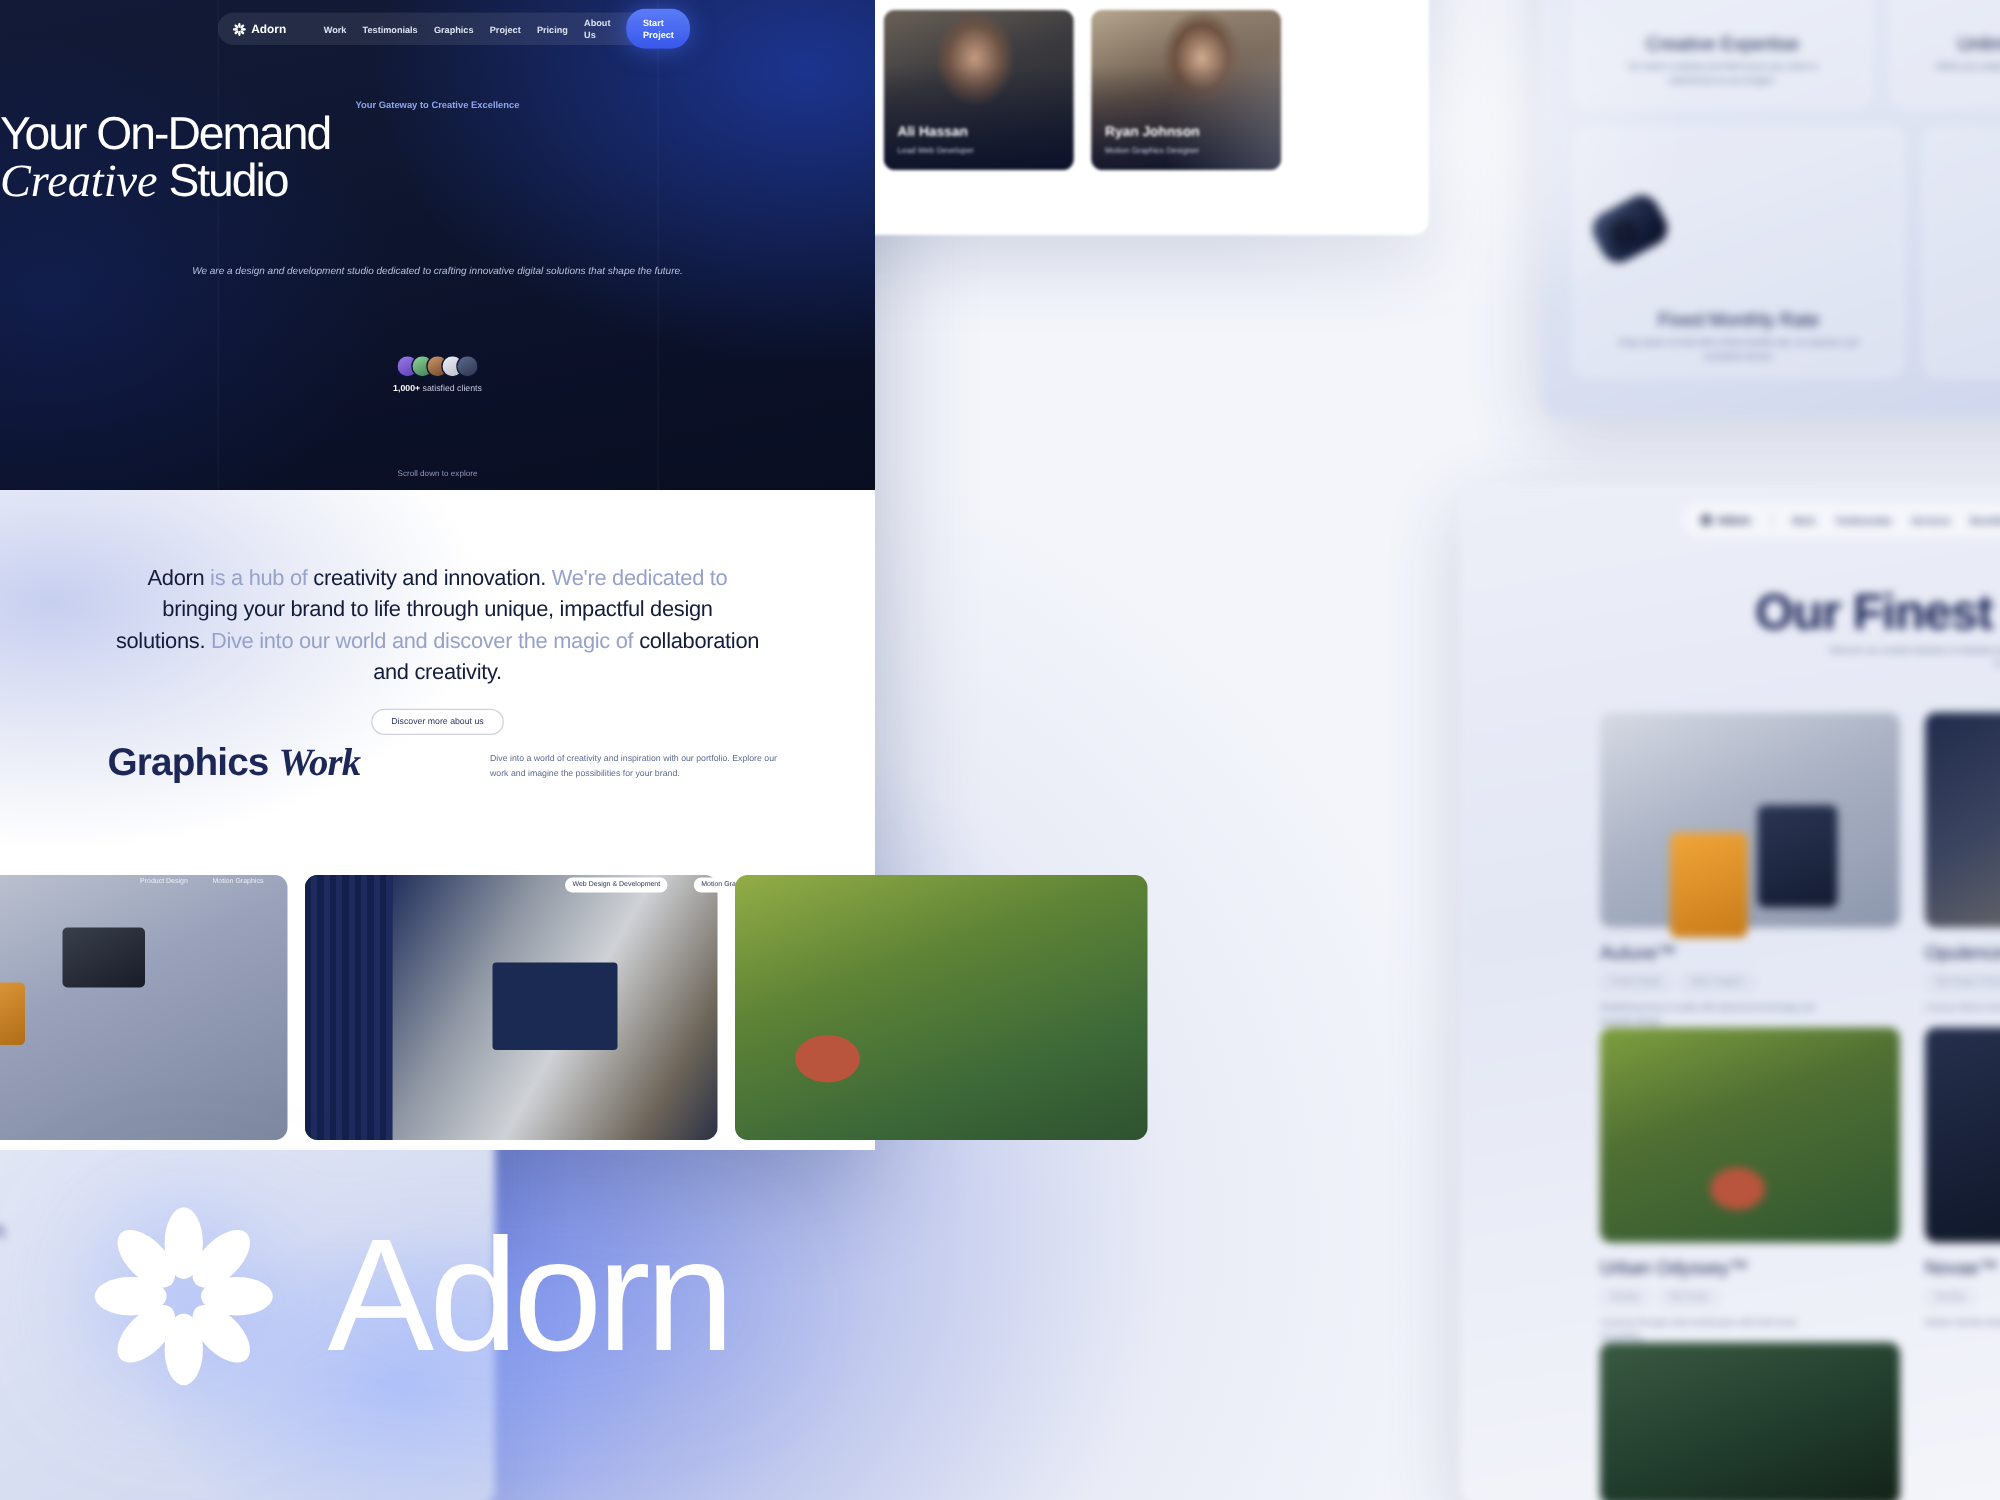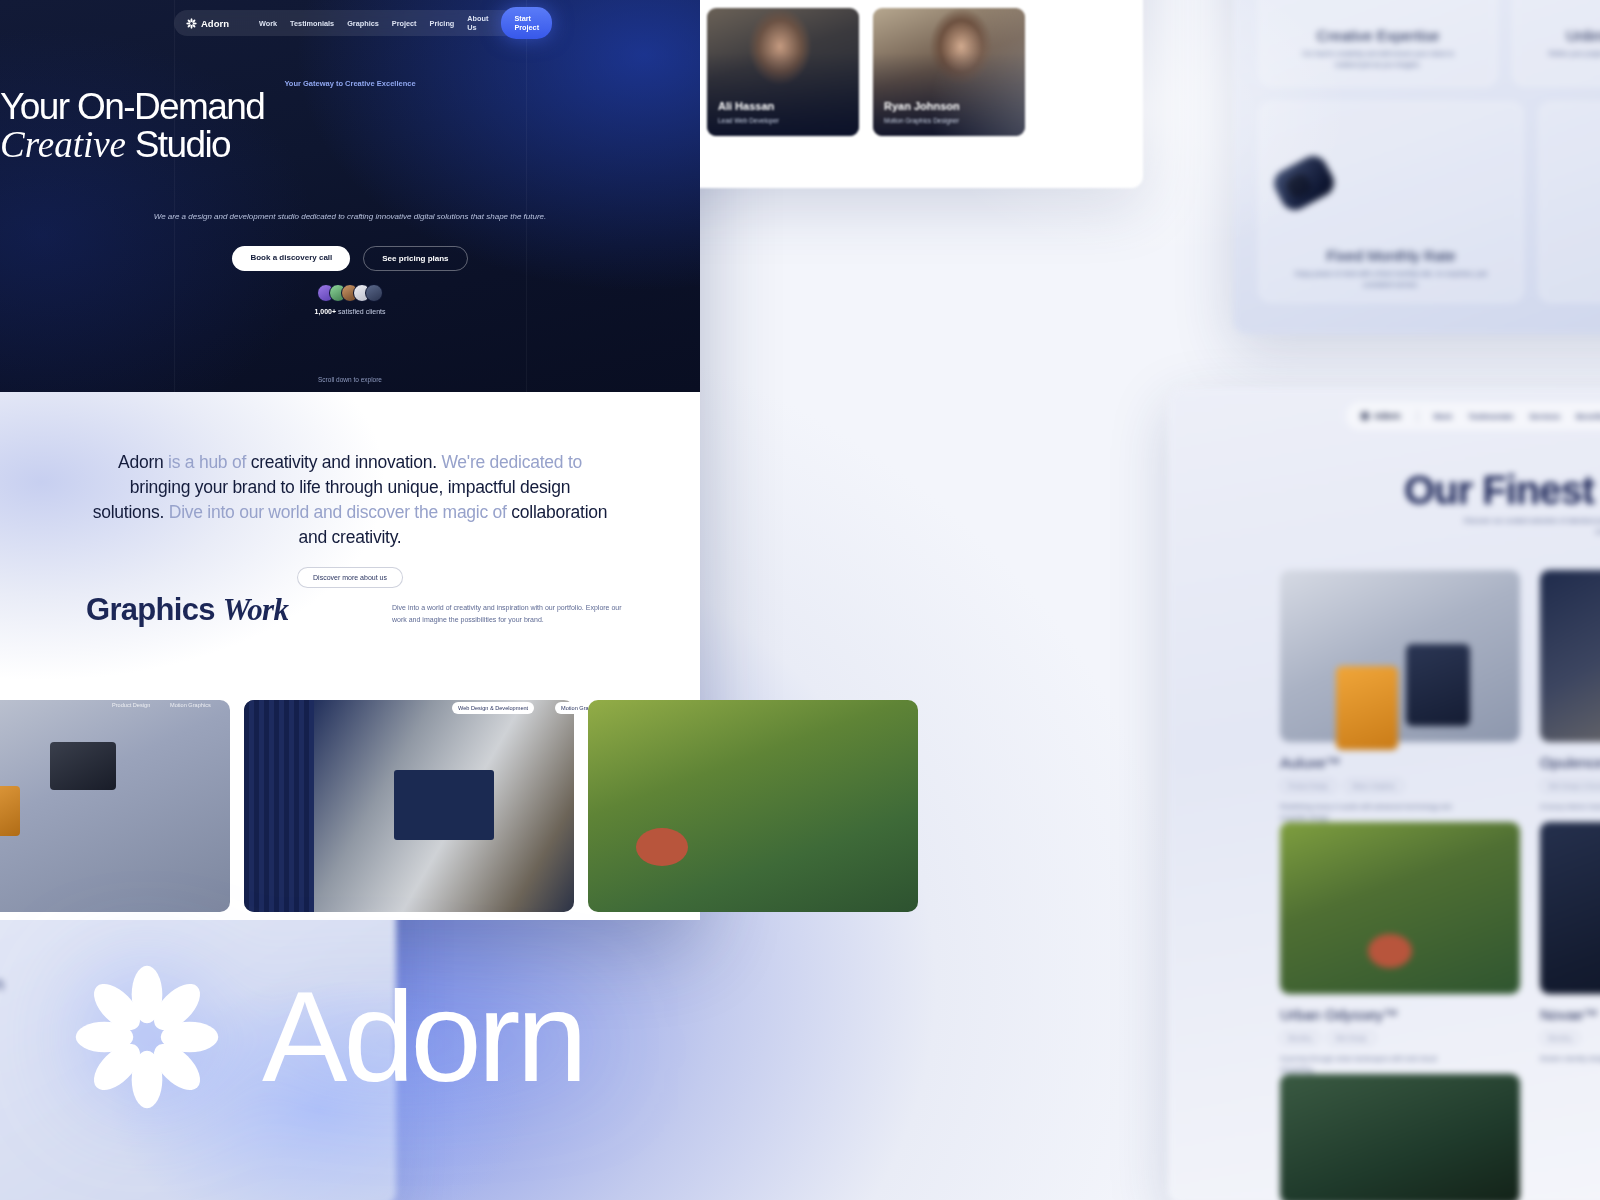--- a/index.html
+++ b/index.html
@@ -422,24 +422,20 @@
       <h1>
         <span>Your On-Demand</span><br>
         <span class="it">Creative</span>
         <span>Studio</span>
       </h1>
 
       <div class="sub">
         <span>We are a design and development studio dedicated to crafting innovative digital solutions that shape the future.</span>
       </div>
 
-      <div class="btns">
-        <div class="b1">Book a discovery call</div>
-        <div class="b2">See pricing plans</div>
-      </div>
 
       <div class="avatars">
         <i style="background:linear-gradient(150deg,#9d7ae8,#5a3fb0); margin-left:0;"></i>
         <i style="background:linear-gradient(150deg,#8fd89b,#3f7a4e);"></i>
         <i style="background:linear-gradient(150deg,#d09a6a,#6d4526);"></i>
         <i style="background:linear-gradient(150deg,#f0f0f6,#b9bcc9);"></i>
         <i style="background:linear-gradient(150deg,#5c6a8c,#2b3450);"></i>
       </div>
       <div class="clients">
         <b>1,000+</b>

